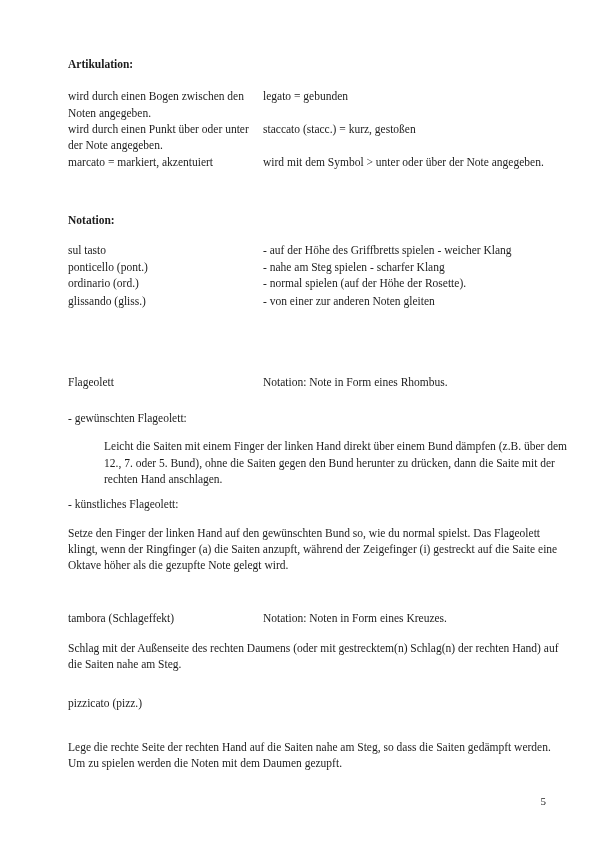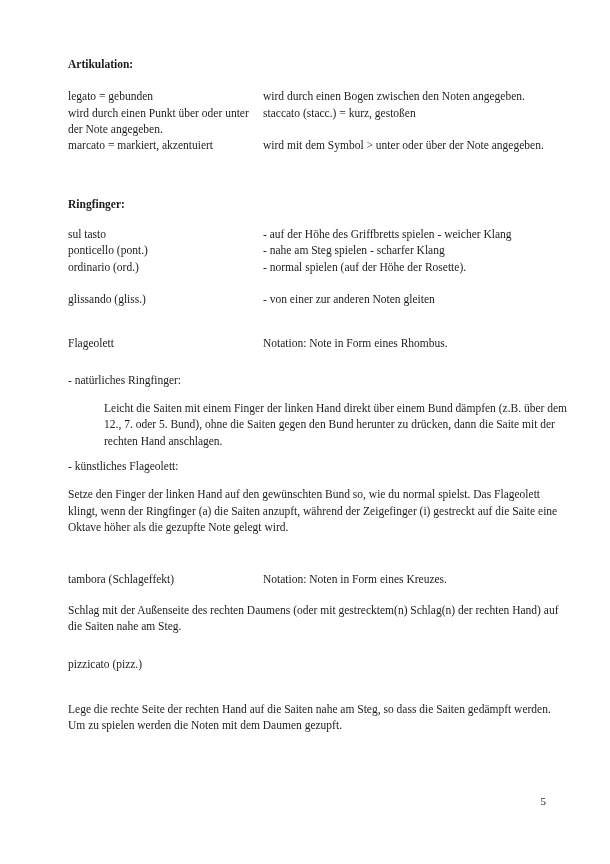--- a/index.html
+++ b/index.html
@@ -38,22 +38,22 @@
   }
   .rows .two-col { margin: 0; }
   .para {
     margin: 0;
     text-align: left;
   }
   
   .mt-artik-rows   { margin-top: 16px; }
   .mt-techniken    { margin-top: 42px; }
   .mt-tech-rows    { margin-top: 14px; }
-  .mt-glissando    { margin-top: 16px; }
-  .mt-flageolett   { margin-top: 28px; }
+  .mt-glissando    { margin-top: 2px; }
+  .mt-flageolett   { margin-top: 64px; }
   .mt-nat-label    { margin-top: 20px; }
   .mt-nat-text     { margin-top: 12px; margin-left: 36px; }
   .mt-art-label    { margin-top: 9px; }
   .mt-art-text     { margin-top: 12px; }
   .mt-tambora      { margin-top: 36px; }
   .mt-tambora-text { margin-top: 14px; }
   .mt-pizzicato    { margin-top: 22px; }
   .mt-pizz-text    { margin-top: 28px; }
   .page-number {
     position: absolute;
@@ -65,34 +65,34 @@
 </head>
 <body>
 
 <div class="page">
   <div class="content">
 
     <p class="heading">Artikulation:</p>
 
     <div class="rows mt-artik-rows">
       <div class="two-col">
+        <span class="cell">wird durch einen Bogen zwischen den Noten angegeben.</span>
         <span class="cell">legato = gebunden</span>
-        <span class="cell">wird durch einen Bogen zwischen den Noten angegeben.</span>
       </div>
       <div class="two-col">
         <span class="cell">wird durch einen Punkt über oder unter der Note angegeben.</span>
         <span class="cell">staccato (stacc.) = kurz, gestoßen</span>
       </div>
       <div class="two-col">
         <span class="cell">marcato = markiert, akzentuiert</span>
         <span class="cell">wird mit dem Symbol &gt; unter oder über der Note angegeben.</span>
       </div>
     </div>
 
-    <p class="heading mt-techniken">Ringfinger:</p>
+    <p class="heading mt-techniken">Notation:</p>
 
     <div class="rows mt-tech-rows">
       <div class="two-col">
         <span class="cell">sul tasto</span>
         <span class="cell">- auf der Höhe des Griffbretts spielen - weicher Klang</span>
       </div>
       <div class="two-col">
         <span class="cell">ponticello (pont.)</span>
         <span class="cell">- nahe am Steg spielen - scharfer Klang</span>
       </div>
@@ -105,21 +105,21 @@
     <div class="two-col mt-glissando">
       <span class="cell">glissando (gliss.)</span>
       <span class="cell">- von einer zur anderen Noten gleiten</span>
     </div>
 
     <div class="two-col mt-flageolett">
       <span class="cell">Flageolett</span>
       <span class="cell">Notation: Note in Form eines Rhombus.</span>
     </div>
 
-    <p class="para mt-nat-label">- natürliches Ringfinger:</p>
+    <p class="para mt-nat-label">- gewünschten Flageolett:</p>
     <p class="para mt-nat-text">Leicht die Saiten mit einem Finger der linken Hand direkt über einem Bund dämpfen (z.B. über dem 12., 7. oder 5. Bund), ohne die Saiten gegen den Bund herunter zu drücken, dann die Saite mit der rechten Hand anschlagen.</p>
 
     <p class="para mt-art-label">- künstliches Flageolett:</p>
     <p class="para mt-art-text">Setze den Finger der linken Hand auf den gewünschten Bund so, wie du normal spielst. Das Flageolett klingt, wenn der Ringfinger (a) die Saiten anzupft, während der Zeigefinger (i) gestreckt auf die Saite eine Oktave höher als die gezupfte Note gelegt wird.</p>
 
     <div class="two-col mt-tambora">
       <span class="cell">tambora (Schlageffekt)</span>
       <span class="cell">Notation: Noten in Form eines Kreuzes.</span>
     </div>
 

